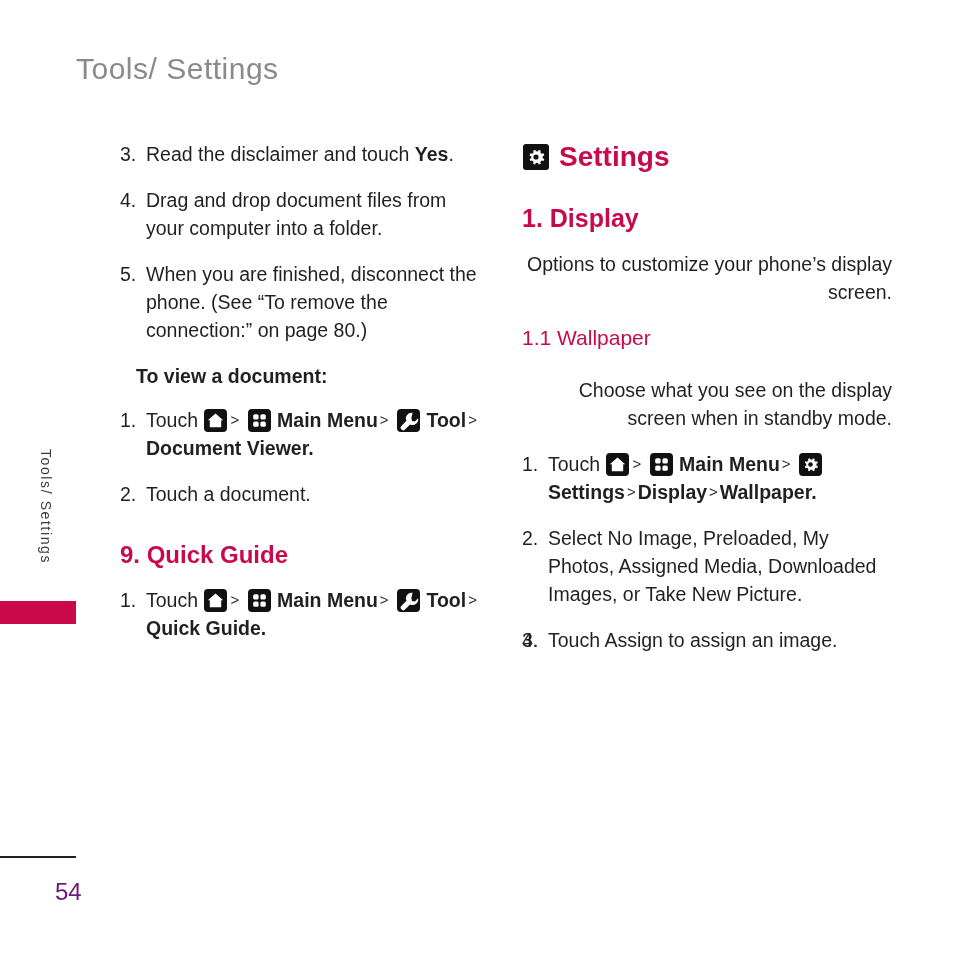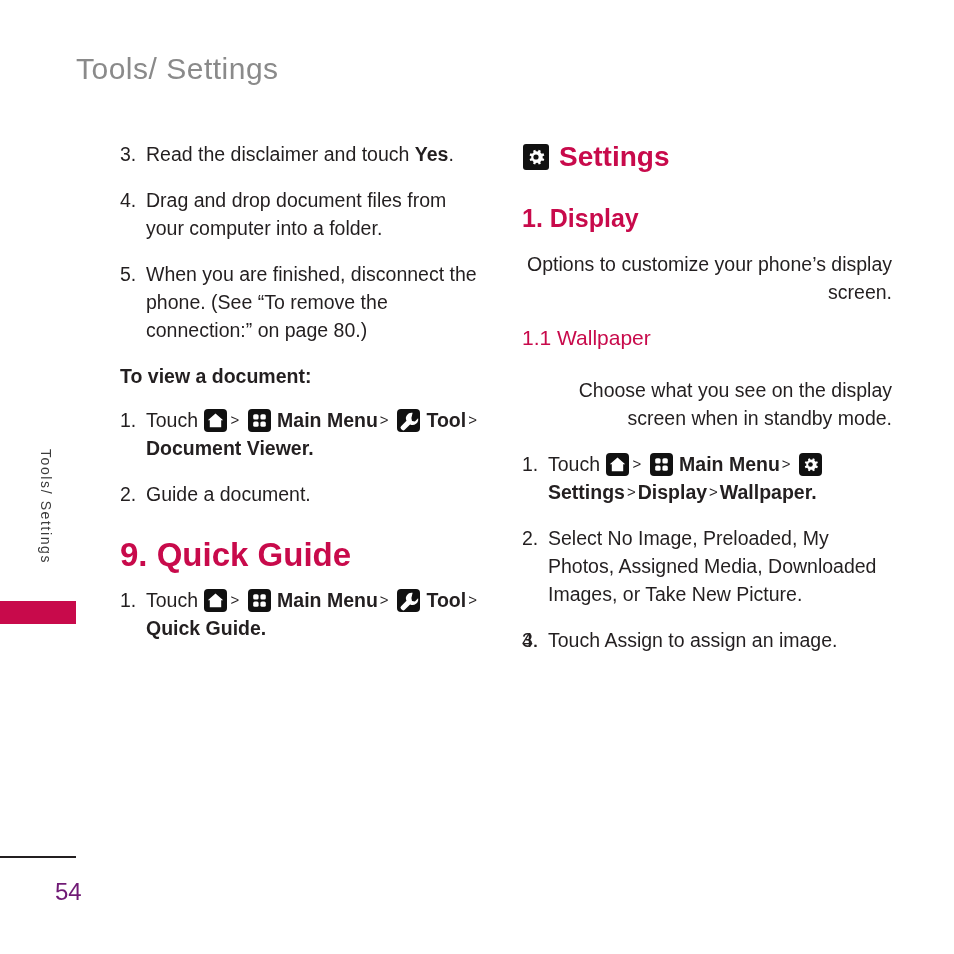--- a/index.html
+++ b/index.html
@@ -99,24 +99,24 @@
     left: 0;
     top: 0;
   }
 
   
   .h-subhead {
     font-size: 19.5px;
     line-height: 28px;
     font-weight: bold;
     color: #231f20;
-    margin: 0 0 16px 0;
+    margin: 0 0 16px 16px;
   }
   .h-section {
-    font-size: 33px;
+    font-size: 24px;
     line-height: 34px;
     color: #c80a4b;
     font-weight: bold;
     margin: 3px 0 14px 0;
   }
   .h-chaptertitle {
     display: flex;
     align-items: center;
     gap: 9px;
     font-size: 28px;
@@ -214,21 +214,21 @@
     </span> <b>Main Menu</b><span class="gt">&gt;</span>
     <span class="icon">
       <svg width="23" height="23" viewBox="0 0 23 23">
           <path d="M15.6 3.8 a5.6 5.6 0 0 0 -6.1 8.0 l-5.4 5.4 a1.9 1.9 0 0 0 0 2.7 l0.9 0.9 a1.9 1.9 0 0 0 2.7 0 l5.4 -5.4 a5.6 5.6 0 0 0 8.0 -6.1 l-3.2 3.2 l-2.9 -0.6 l-0.6 -2.9 Z" fill="#ffffff"></path>
         </svg>
     </span> <b>Tool</b><span class="gt">&gt;</span>
     <b>Document Viewer.</b>
   </div>
 
   <div class="step">
-    <span class="num">2.</span><span>Guide a document.</span>
+    <span class="num">2.</span><span>Touch a document.</span>
   </div>
 
   <div class="h-section" style="margin-top:30px;">9. Quick Guide</div>
 
   <div class="step">
     <span class="num">1.</span><span>Touch</span>
     <span class="icon">
       <svg width="23" height="23" viewBox="0 0 23 23">
           <path d="M11.5 4.6 L19.2 11.2 L17.2 11.2 L17.2 18.2 L5.8 18.2 L5.8 11.2 L3.8 11.2 Z M9.6 18.2 L9.6 13.6 L13.4 13.6 L13.4 18.2 Z" fill="#ffffff"></path>
         </svg>

